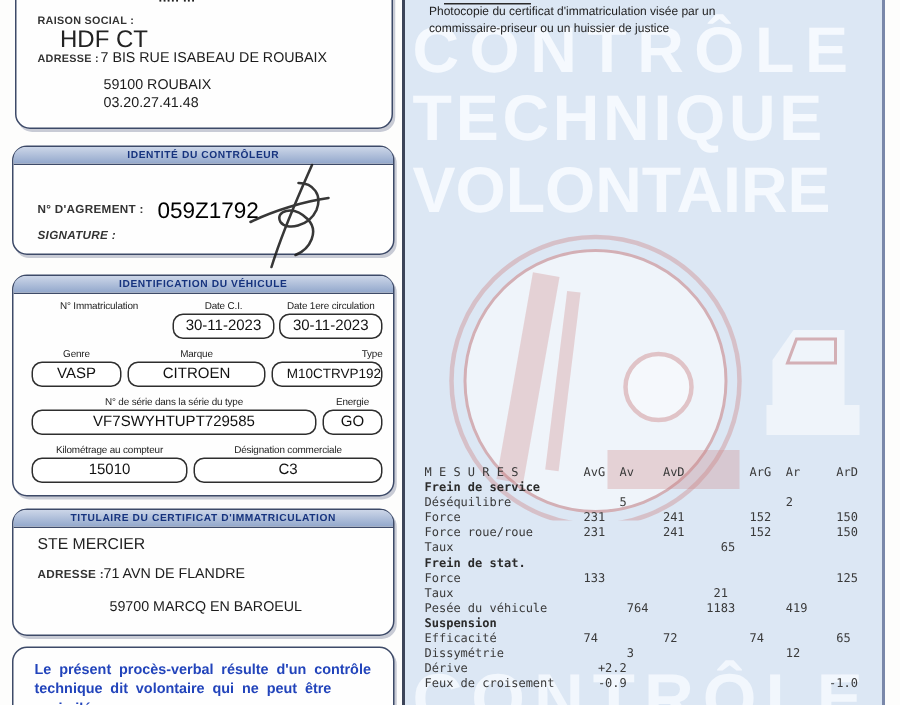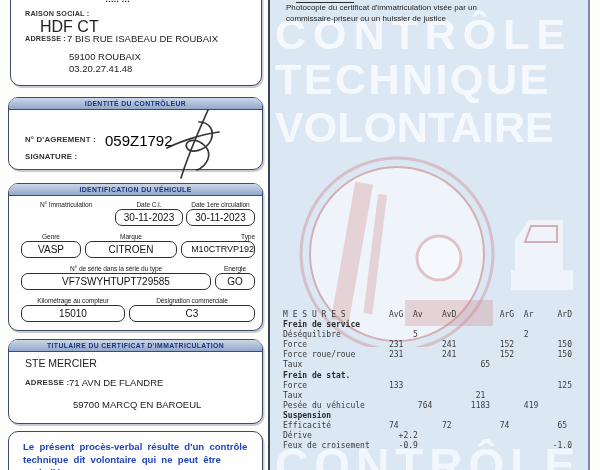--- a/index.html
+++ b/index.html
@@ -23,21 +23,21 @@
   #centre-raison-lbl { position:absolute; left:14px; top:24px; }
   #centre-name { position:absolute; left:29px; top:33px; font-size:16px; color:#222; }
   #centre-adresse-lbl { position:absolute; left:14px; top:49px; }
   #centre-adresse1 { position:absolute; left:56px; top:48px; }
   #centre-city { position:absolute; left:58px; top:66px; }
   #centre-phone { position:absolute; left:58px; top:78px; }
 
   #box-controleur { left:8px; top:97px; width:255px; height:73px; }
   #agrement-lbl { position:absolute; left:16px; top:37px; font-size:7.8px; }
   #agrement-val { position:absolute; left:96px; top:34px; font-size:15px; }
-  #signature-lbl { position:absolute; left:16px; top:54px; font-size:7.8px; }
+  #signature-lbl { position:absolute; left:16px; top:54px; font-size:7.8px;font-style:italic; }
   #signature-svg { position:absolute; left:142px; top:10px; overflow:visible; }
 
   #box-vehicule { left:8px; top:183px; width:255px; height:148px; }
   .field { position:absolute; text-align:center; }
   .flabel { font-size:6.6px; color:#222; white-space:nowrap; letter-spacing:-0.1px; }
   .fbox { margin-top:1px; border:1.2px solid #2e2e2e; border-radius:7px; height:17px;
     background:#fff; font-size:10px; color:#111; line-height:15px; overflow:hidden; }
   .fbox.small { font-size:9px; }
 
   #box-titulaire { left:8px; top:339px; width:255px; height:85px; }
@@ -195,18 +195,19 @@
         <div class="mrow">Déséquilibre               5                      2</div>
         <div class="mrow">Force                 231        241         152         150</div>
         <div class="mrow">Force roue/roue       231        241         152         150</div>
         <div class="mrow">Taux                                     65</div>
         <div class="mrow bold">Frein de stat.</div>
         <div class="mrow">Force                 133                                125</div>
         <div class="mrow">Taux                                    21</div>
         <div class="mrow">Pesée du véhicule           764        1183       419</div>
         <div class="mrow bold">Suspension</div>
         <div class="mrow">Efficacité            74         72          74          65</div>
+        <div class="mrow">Dissymétrie                 3                     12</div>
         <div class="mrow">Dérive                  +2.2</div>
         <div class="mrow">Feux de croisement      -0.9                            -1.0</div>
       </div>
   </div>
 
 </div>
 
 </body></html>

